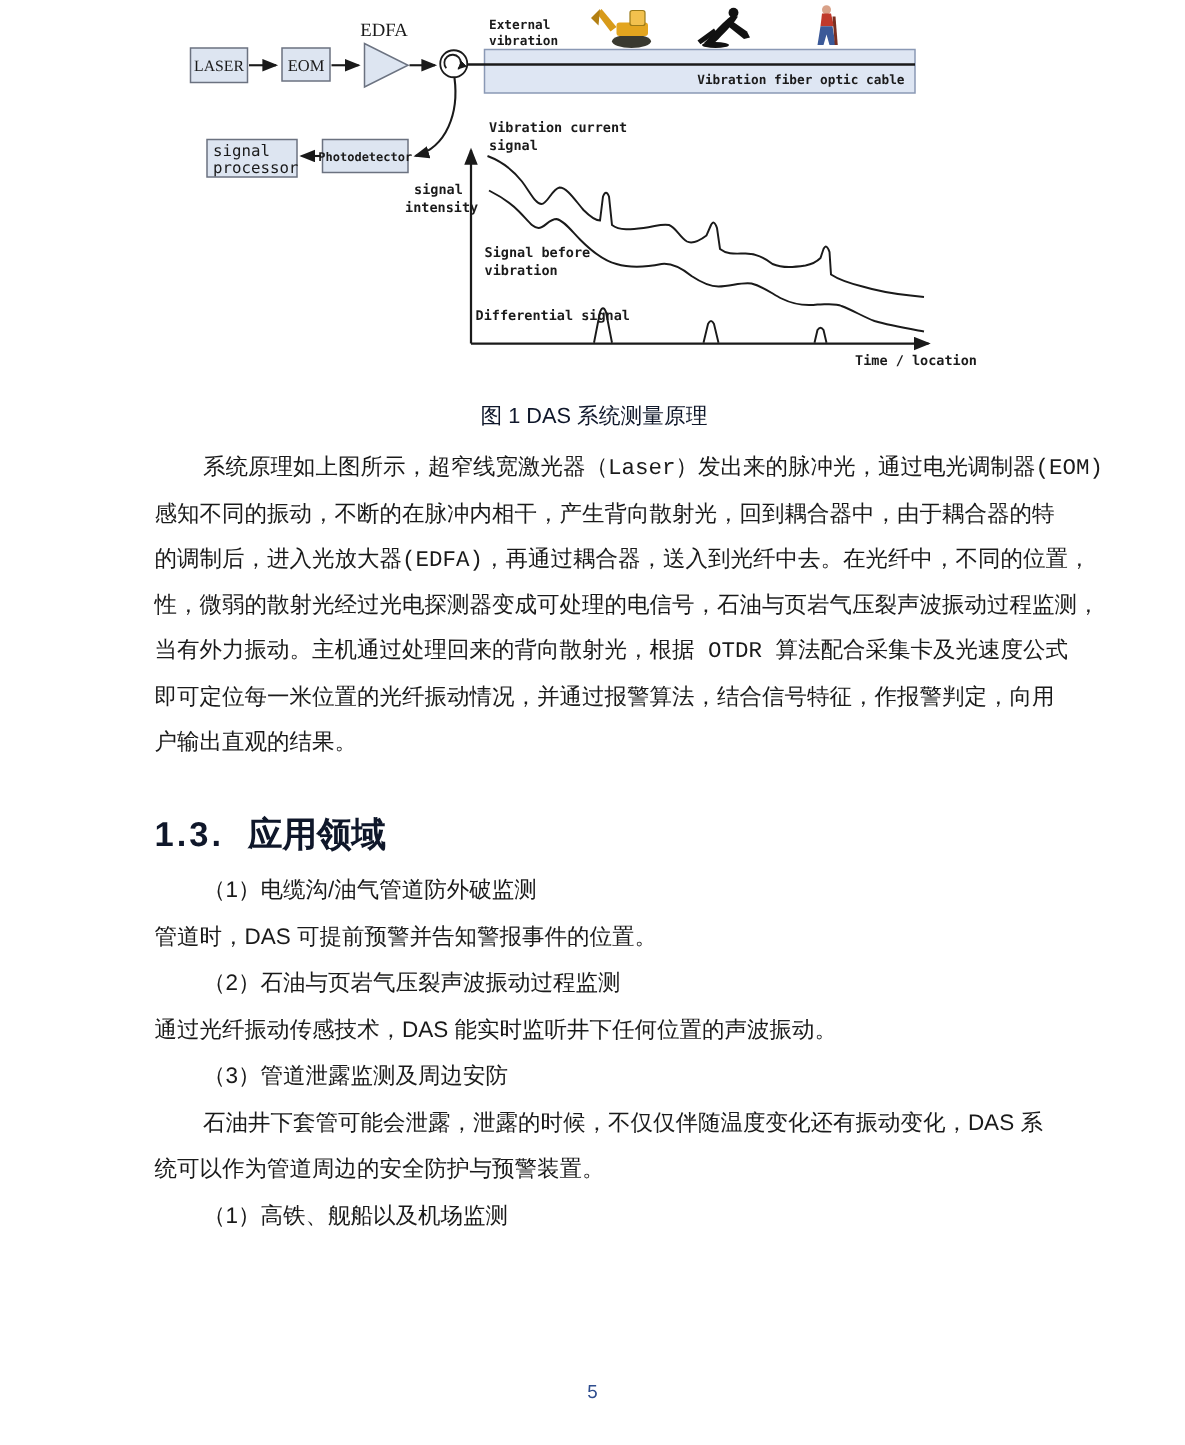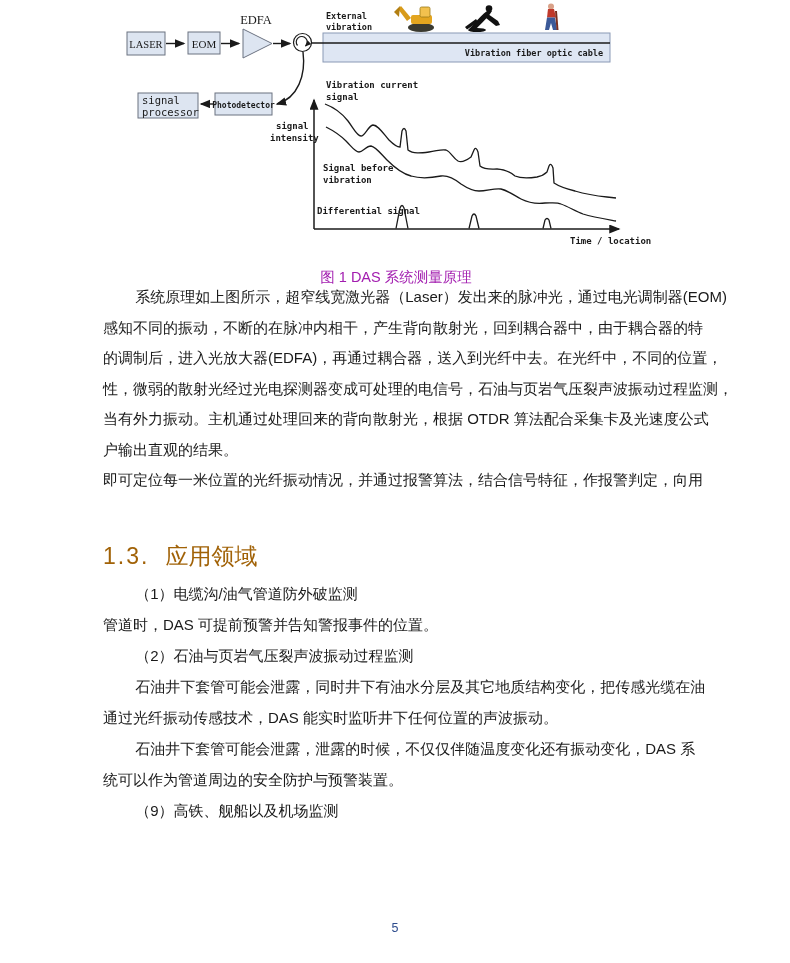--- a/index.html
+++ b/index.html
@@ -1,27 +1,27 @@
 <!DOCTYPE html>
 <html><head>
 <meta charset="utf-8">
 <style>
   html,body{margin:0;padding:0;background:#ffffff;}
   body{width:790px;height:963px;position:relative;font-family:"Liberation Sans",sans-serif;color:#1a1a1a;}
   .page{position:absolute;inset:0;background:#fff;overflow:hidden;}
   svg text{font-family:"DejaVu Sans Mono","Liberation Mono",monospace;fill:#1a1a1a;}
   svg text.serif{font-family:"Liberation Serif",serif;}
-  .caption{position:absolute;top:268px;left:103px;width:586px;text-align:center;font-size:14.5px;color:#a21caf;}
+  .caption{position:absolute;top:268px;left:103px;width:586px;text-align:center;font-size:14.5px;color:#0f172a;}
   .textcol{position:absolute;left:103px;width:588px;font-size:15px;}
-  .para1{top:282px;}
+  .para1{top:298px;font-family:Liberation Mono, monospace;}
   .listcol{top:578px;}
   .tline{height:30.5px;line-height:30.5px;white-space:nowrap;}
   .listcol .tline{height:31px;line-height:31px;}
   .ind{text-indent:2.15em;}
-  .heading{position:absolute;left:103px;top:541px;font-size:23px;font-weight:normal;color:#a16207;}
+  .heading{position:absolute;left:103px;top:541px;font-size:23px;font-weight:bold;color:#0f172a;}
   .heading .hnum{margin-right:16px;letter-spacing:2px;}
   .pagenum{position:absolute;top:921px;left:0;width:790px;text-align:center;font-size:12.5px;color:#2e4d8e;}
 </style>
 </head>
 <body>
 
 <div class="page">
 
   
   <svg width="790" height="252" viewBox="0 0 790 252">
@@ -111,37 +111,37 @@
   
   <div class="caption">图 1 DAS 系统测量原理</div>
 
   
   <div class="textcol para1">
     <div class="tline ind">系统原理如上图所示，超窄线宽激光器（Laser）发出来的脉冲光，通过电光调制器(EOM)</div>
     <div class="tline">感知不同的振动，不断的在脉冲内相干，产生背向散射光，回到耦合器中，由于耦合器的特</div>
     <div class="tline">的调制后，进入光放大器(EDFA)，再通过耦合器，送入到光纤中去。在光纤中，不同的位置，</div>
     <div class="tline">性，微弱的散射光经过光电探测器变成可处理的电信号，石油与页岩气压裂声波振动过程监测，</div>
     <div class="tline">当有外力振动。主机通过处理回来的背向散射光，根据 OTDR 算法配合采集卡及光速度公式</div>
+    <div class="tline">即可定位每一米位置的光纤振动情况，并通过报警算法，结合信号特征，作报警判定，向用</div>
     <div class="tline">户输出直观的结果。</div>
-    <div class="tline">即可定位每一米位置的光纤振动情况，并通过报警算法，结合信号特征，作报警判定，向用</div>
   </div>
 
   
   <div class="heading">
     <span class="hnum">1.3.</span><span>应用领域</span>
   </div>
 
   
   <div class="textcol listcol">
     <div class="tline ind">（1）电缆沟/油气管道防外破监测</div>
     <div class="tline">管道时，DAS 可提前预警并告知警报事件的位置。</div>
     <div class="tline ind">（2）石油与页岩气压裂声波振动过程监测</div>
-    <div class="tline ind">石油井下套管可能会泄露，同时井下有油水分层及其它地质结构变化，把传感光缆在油</div>
     <div class="tline">通过光纤振动传感技术，DAS 能实时监听井下任何位置的声波振动。</div>
+    <div class="tline ind">（3）管道泄露监测及周边安防</div>
     <div class="tline ind">石油井下套管可能会泄露，泄露的时候，不仅仅伴随温度变化还有振动变化，DAS 系</div>
     <div class="tline">统可以作为管道周边的安全防护与预警装置。</div>
-    <div class="tline ind">（9）高铁、舰船以及机场监测</div>
+    <div class="tline ind">（1）高铁、舰船以及机场监测</div>
   </div>
 
   
   <div class="pagenum">5</div>
 
 </div>
 
 </body></html>

